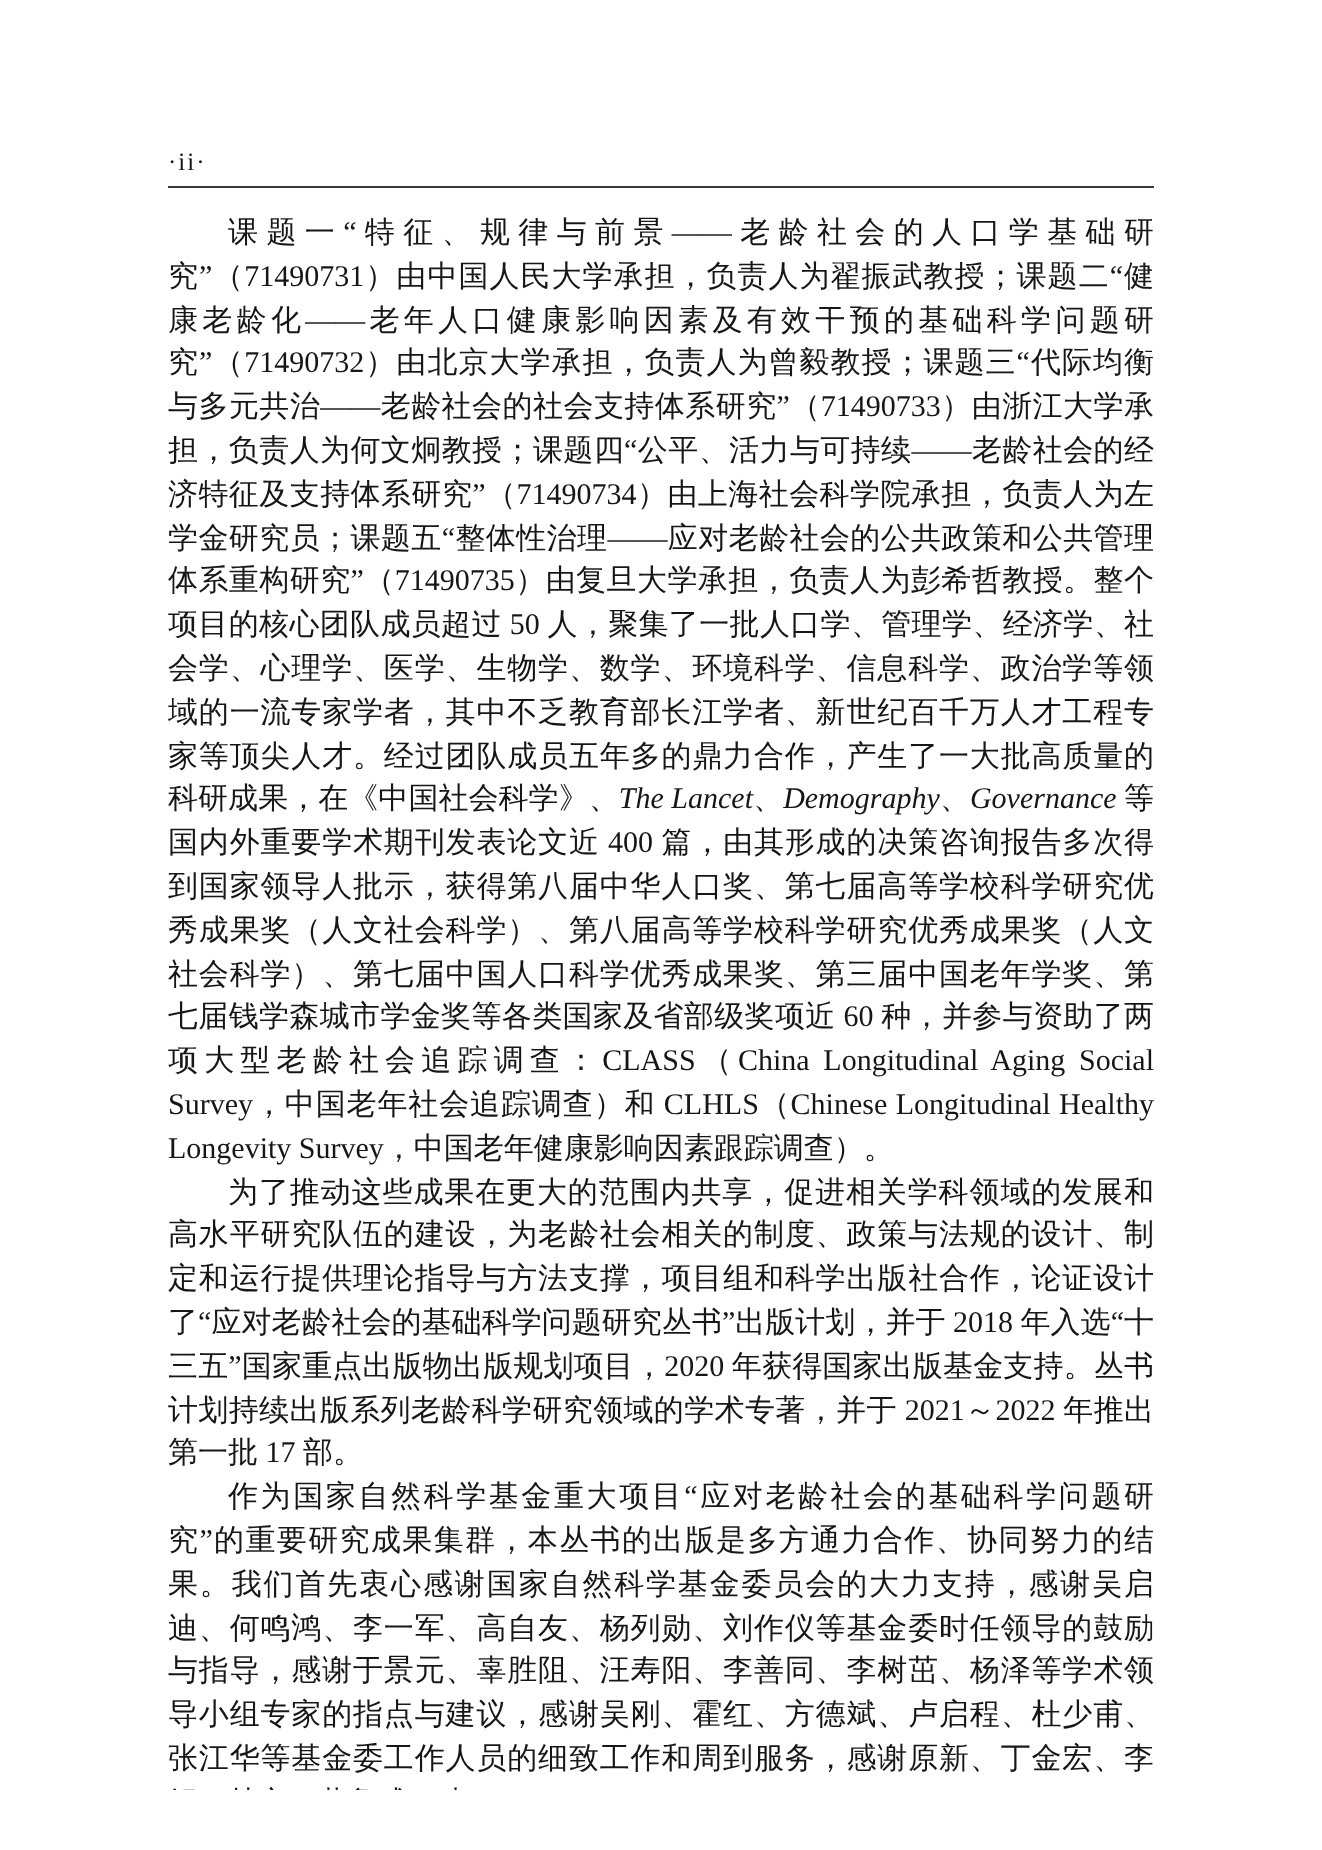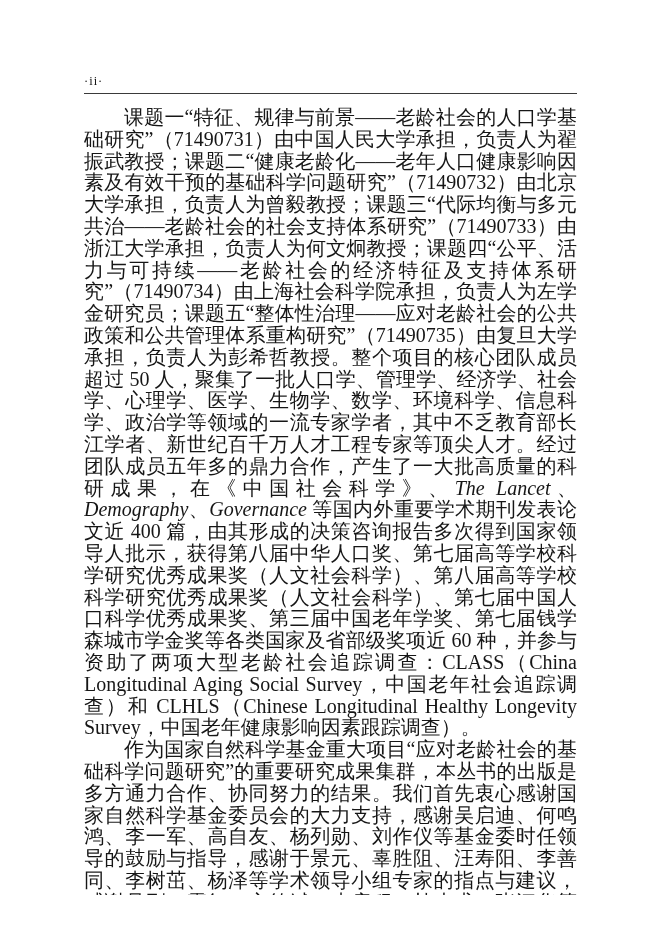--- a/index.html
+++ b/index.html
@@ -40,21 +40,21 @@
     top: 1px;
     text-align: center;
     letter-spacing: 1.5px;
   }
   .body-text {
     position: absolute;
     left: 84px;
     right: 84px;
     top: 107px;
     bottom: 30px;
-    font-size: 20px;
+    font-size: 15px;
     line-height: 21.8px;
     text-align: justify;
     overflow: hidden;
   }
   .para {
     margin: 0;
     padding: 0;
     text-indent: 2em;
   }
   .journal {
@@ -67,18 +67,19 @@
 <div class="page">
 
   <header class="page-header">
     <span class="folio">·ii·</span>
   </header>
 
   <main class="body-text">
 
     <p class="para"><span>课题一“特征、规律与前景——老龄社会的人口学基础研究”（71490731）由中国人民大学承担，负责人为翟振武教授；课题二“健康老龄化——老年人口健康影响因素及有效干预的基础科学问题研究”（71490732）由北京大学承担，负责人为曾毅教授；课题三“代际均衡与多元共治——老龄社会的社会支持体系研究”（71490733）由浙江大学承担，负责人为何文炯教授；课题四“公平、活力与可持续——老龄社会的经济特征及支持体系研究”（71490734）由上海社会科学院承担，负责人为左学金研究员；课题五“整体性治理——应对老龄社会的公共政策和公共管理体系重构研究”（71490735）由复旦大学承担，负责人为彭希哲教授。整个项目的核心团队成员超过 50 人，聚集了一批人口学、管理学、经济学、社会学、心理学、医学、生物学、数学、环境科学、信息科学、政治学等领域的一流专家学者，其中不乏教育部长江学者、新世纪百千万人才工程专家等顶尖人才。经过团队成员五年多的鼎力合作，产生了一大批高质量的科研成果，在《中国社会科学》、</span><em class="journal">The Lancet</em><span>、</span><em class="journal">Demography</em><span>、</span><em class="journal">Governance</em><span> 等国内外重要学术期刊发表论文近 400 篇，由其形成的决策咨询报告多次得到国家领导人批示，获得第八届中华人口奖、第七届高等学校科学研究优秀成果奖（人文社会科学）、第八届高等学校科学研究优秀成果奖（人文社会科学）、第七届中国人口科学优秀成果奖、第三届中国老年学奖、第七届钱学森城市学金奖等各类国家及省部级奖项近 60 种，并参与资助了两项大型老龄社会追踪调查：CLASS（China Longitudinal Aging Social Survey，中国老年社会追踪调查）和 CLHLS（Chinese Longitudinal Healthy Longevity Survey，中国老年健康影响因素跟踪调查）。</span></p>
 
+    <p class="para"><span>为了推动这些成果在更大的范围内共享，促进相关学科领域的发展和高水平研究队伍的建设，为老龄社会相关的制度、政策与法规的设计、制定和运行提供理论指导与方法支撑，项目组和科学出版社合作，论证设计了“应对老龄社会的基础科学问题研究丛书”出版计划，并于 2018 年入选“十三五”国家重点出版物出版规划项目，2020 年获得国家出版基金支持。丛书计划持续出版系列老龄科学研究领域的学术专著，并于 2021～2022 年推出第一批 17 部。</span></p>
 
     <p class="para"><span>作为国家自然科学基金重大项目“应对老龄社会的基础科学问题研究”的重要研究成果集群，本丛书的出版是多方通力合作、协同努力的结果。我们首先衷心感谢国家自然科学基金委员会的大力支持，感谢吴启迪、何鸣鸿、李一军、高自友、杨列勋、刘作仪等基金委时任领导的鼓励与指导，感谢于景元、辜胜阻、汪寿阳、李善同、李树茁、杨泽等学术领导小组专家的指点与建议，感谢吴刚、霍红、方德斌、卢启程、杜少甫、张江华等基金委工作人员的细致工作和周到服务，感谢原新、丁金宏、李娟、林义、黄鲁成、凌</span></p>
 
   </main>
 
 </div>
 
 </body></html>

